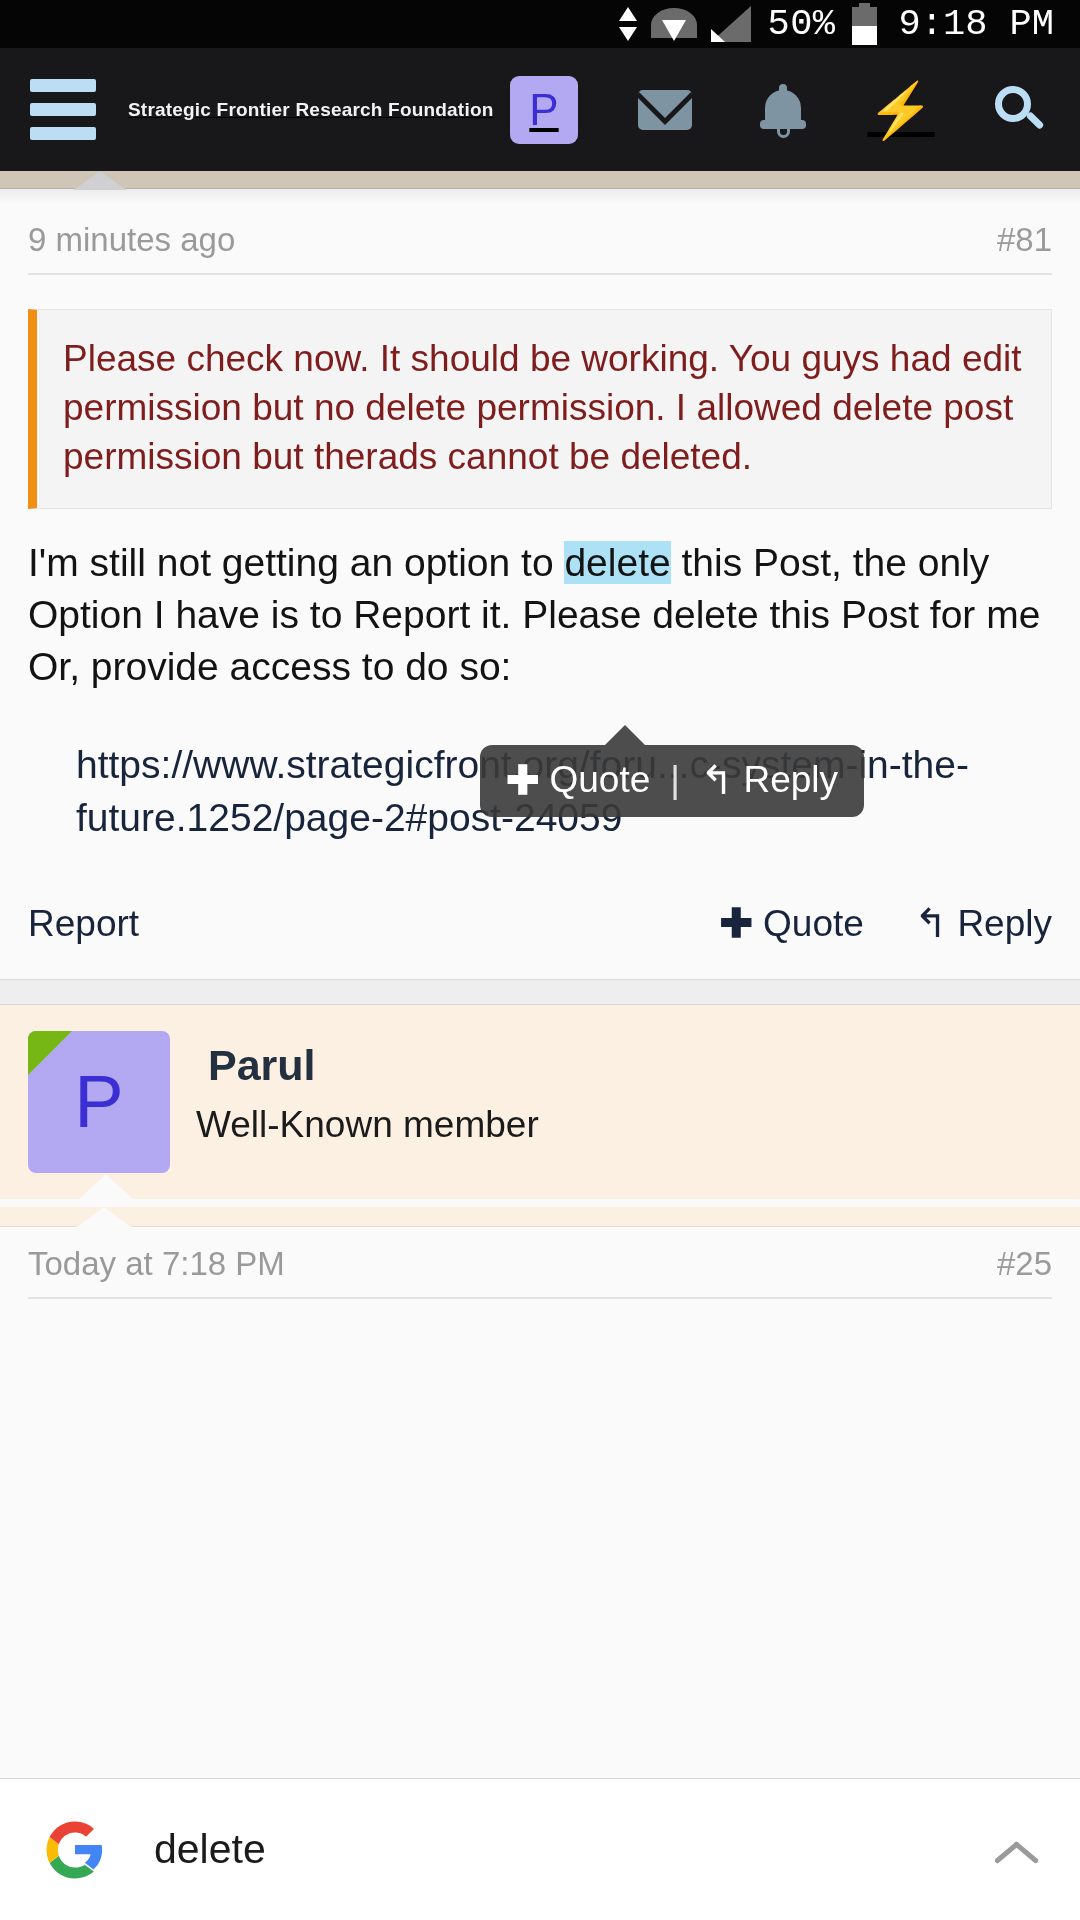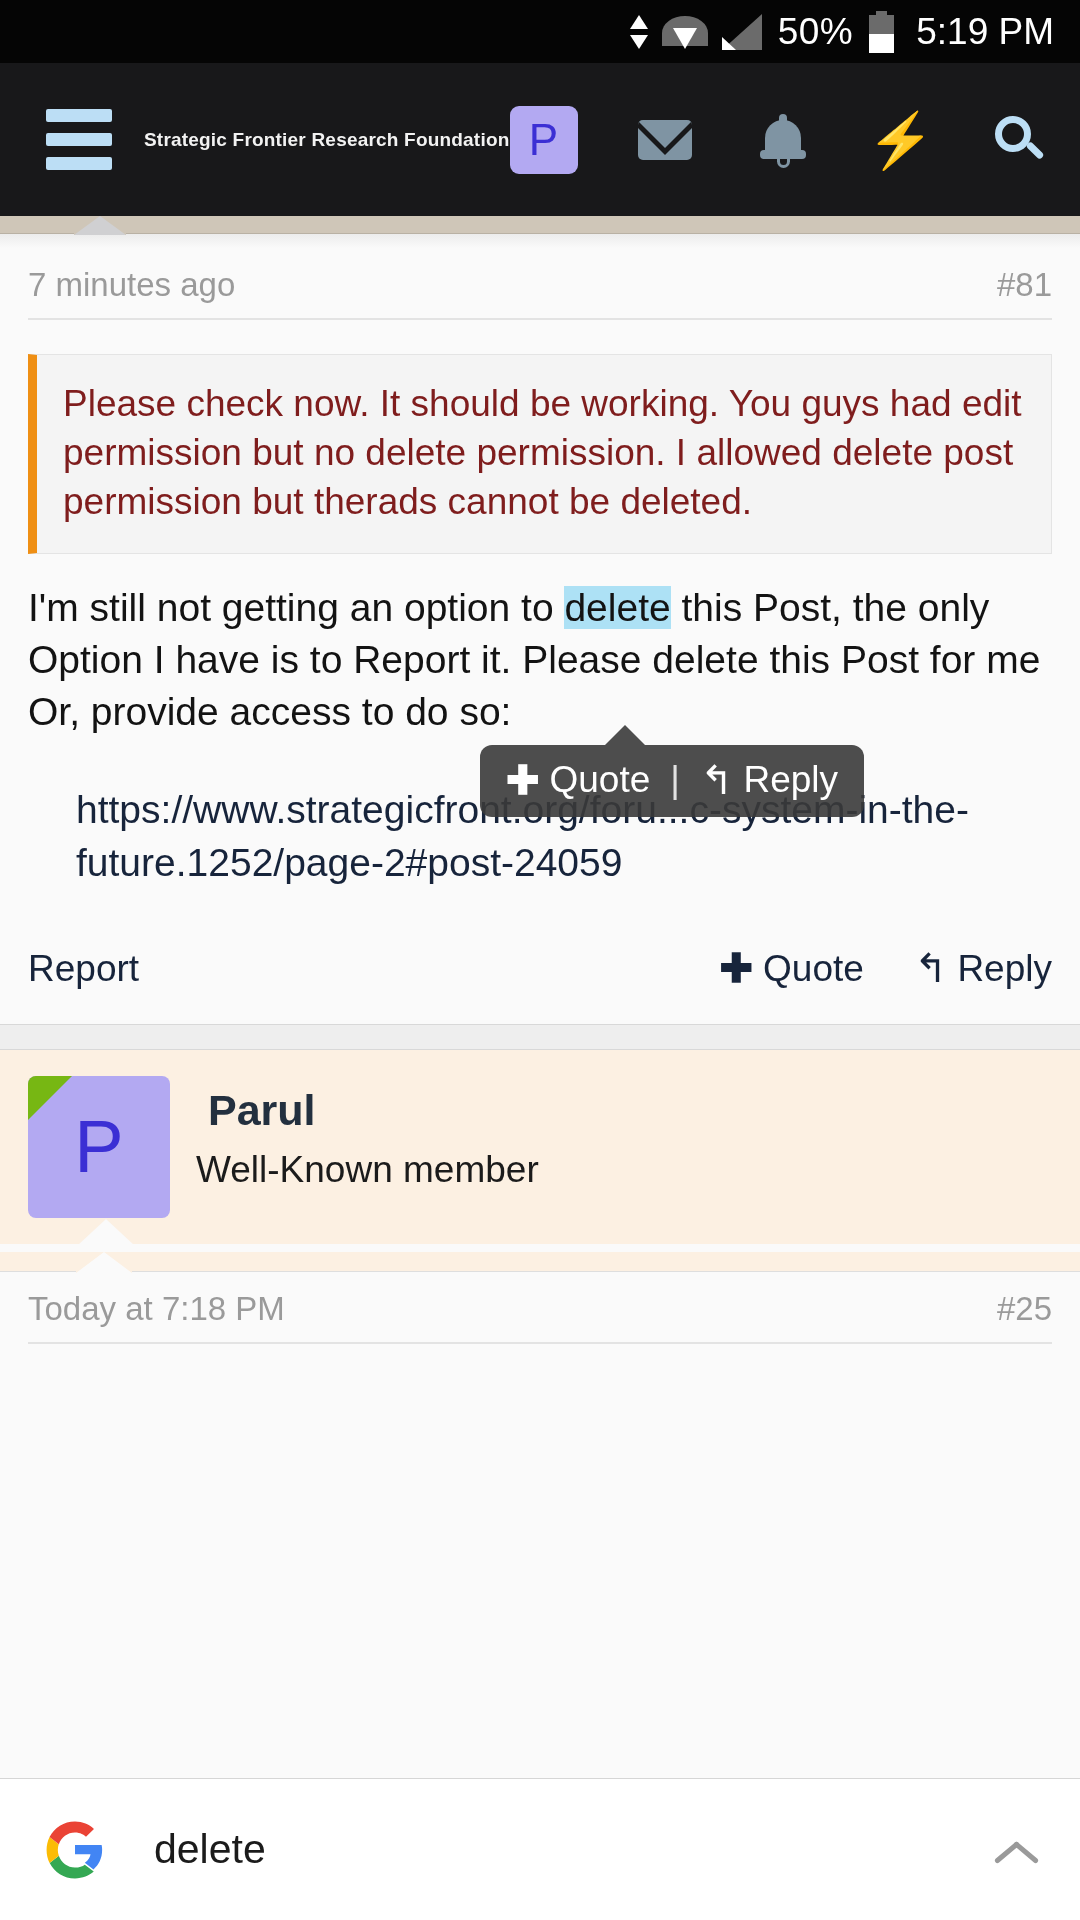--- a/index.html
+++ b/index.html
@@ -6,22 +6,22 @@
   html, body {
     width:1080px; height:1920px;
     font-family:"Liberation Sans", sans-serif;
     background:#ffffff;
     overflow:hidden;
   }
   .screen { position:relative; width:1080px; height:1920px; background:#fafafa; }
 
   
   .statusbar{
-    height:63px; background:#050505; display:flex; align-items:center;
-    justify-content:flex-end; padding-right:26px; gap:16px;
+    height:48px; background:#050505; display:flex; align-items:center;
+    justify-content:flex-end; padding-right:26px; gap:16px;font-family:Liberation Mono, monospace;
   }
   .sb-icons{ display:flex; align-items:center; gap:14px; }
   .ico-updown{ width:18px; height:38px; position:relative; }
   .ico-updown .up,.ico-updown .dn{ position:absolute; left:0; width:0;height:0;
     border-left:9px solid transparent; border-right:9px solid transparent; }
   .ico-updown .up{ top:2px; border-bottom:14px solid #ffffff; }
   .ico-updown .dn{ bottom:2px; border-top:14px solid #ffffff; }
   .ico-wifi{ width:46px; height:36px; position:relative; }
   .ico-wifi .arc{
     position:absolute; left:0; top:2px; width:46px; height:30px;
@@ -40,22 +40,22 @@
     border-right:14px solid transparent; border-bottom:13px solid #ffffff; }
   .sb-pct{ color:#ffffff; font-size:37px; font-weight:400; letter-spacing:.5px; }
   .ico-batt{ width:25px; height:42px; position:relative; }
   .ico-batt .cap{ position:absolute; left:7px; top:0; width:11px;height:5px; background:#6b6b6b; }
   .ico-batt .body{ position:absolute; left:0; top:4px; width:25px;height:38px; background:#6b6b6b; }
   .ico-batt .lvl{ position:absolute; left:0; bottom:0; width:25px;height:19px; background:#ffffff; }
   .sb-time{ color:#ffffff; font-size:37px; margin-left:6px; }
 
   
   .appbar{
-    height:153px; background:#18181a; display:flex; align-items:center;
-    padding:0 36px; gap:0;
+    height:123px; background:#18181a; display:flex; align-items:center;
+    padding:0 20px; gap:0;text-decoration:underline;
   }
   .hamburger{ width:76px; display:flex; flex-direction:column; gap:11px; padding:6px 6px 6px 10px; }
   .hamburger span{ display:block; height:13px; width:66px; background:#bcdef5; border-radius:2px; }
   .brand{ color:#f2f2f2; font-size:19px; font-weight:700; margin-left:32px; white-space:nowrap;
           letter-spacing:.2px; }
   .appbar-spacer{ flex:1; }
   .app-actions{ display:flex; align-items:center; gap:0; }
   .av-badge{
     width:68px;height:68px;background:#b3a9f2;border-radius:9px;
     display:flex;align-items:center;justify-content:center;
@@ -216,21 +216,21 @@
         <span class="tri"></span>
           <span class="lit"></span>
       </div>
     </div>
     <div class="sb-pct">50%</div>
     <div class="ico-batt">
       <span class="cap"></span>
         <span class="body"></span>
         <span class="lvl"></span>
     </div>
-    <div class="sb-time">5:19 PM</div>
+    <div class="sb-time">9:18 PM</div>
   </div>
 
   <div class="appbar">
     <div class="hamburger">
       <span></span>
         <span></span>
         <span></span>
     </div>
     <div class="brand">Strategic Frontier Research Foundation</div>
     <div class="appbar-spacer"></div>
@@ -259,21 +259,21 @@
     </div>
   </div>
 
   <div class="tanstrip">
     <div class="notch"></div>
   </div>
   <div class="shadefade"></div>
 
   <div class="post">
     <div class="meta-row">
-      <div class="meta-date">7 minutes ago</div>
+      <div class="meta-date">9 minutes ago</div>
       <div class="meta-right">
         <div class="meta-num">#81</div>
       </div>
     </div>
     <div class="meta-rule"></div>
 
     <div class="quotebox">
       <div class="quote-body">Please check now. It should be working. You guys had edit permission but no delete permission. I allowed delete post permission but therads cannot be deleted.</div>
     </div>
 

